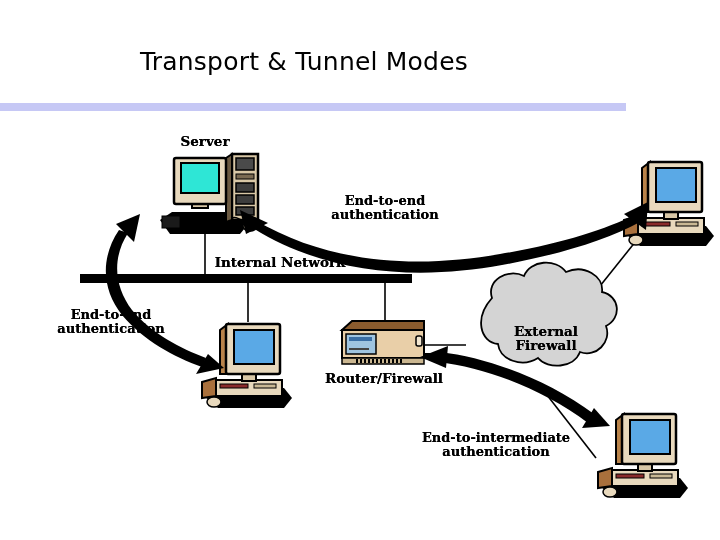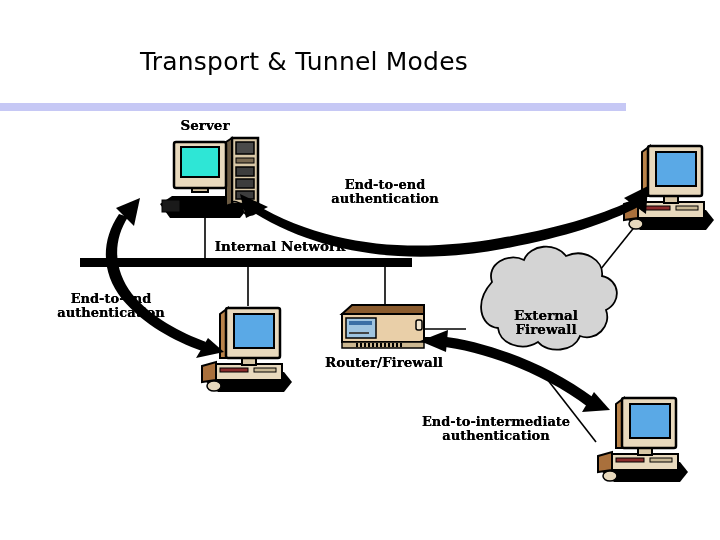--- a/index.html
+++ b/index.html
@@ -22,21 +22,21 @@
     color:#000000;
     letter-spacing:0.2px;
     white-space:nowrap;
   }
   .title-rule{
     position:absolute;left:0;top:103px;width:626px;height:8px;
     background:#c6c8f5;
   }
 
   
-  #diagram{position:absolute;left:0;top:102px;width:688px;height:422px;}
+  #diagram{position:absolute;left:0;top:118px;width:688px;height:422px;}
   #art{position:absolute;left:0;top:0;width:720px;height:422px;}
 
   
   .dlabel{
     position:absolute;
     font-family:"DejaVu Serif", serif;
     font-weight:bold;
     color:#000000;
     text-align:center;
     line-height:1.05em;

